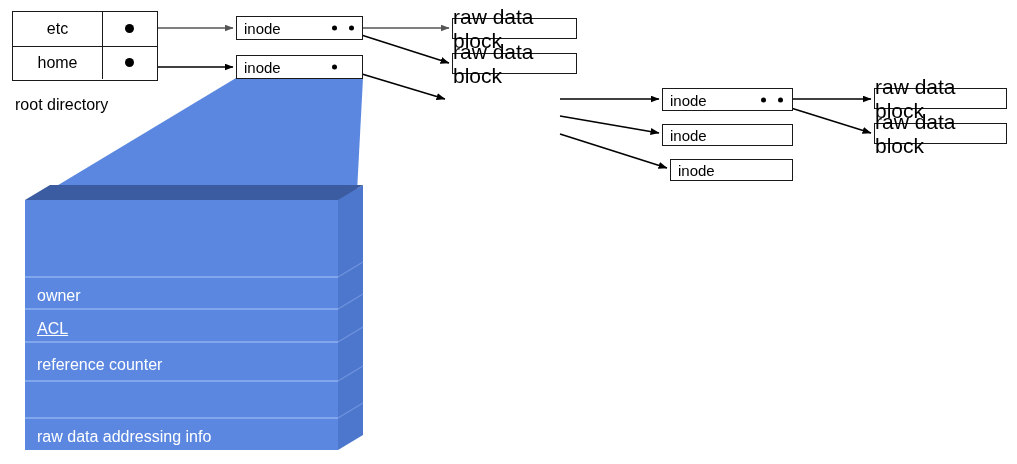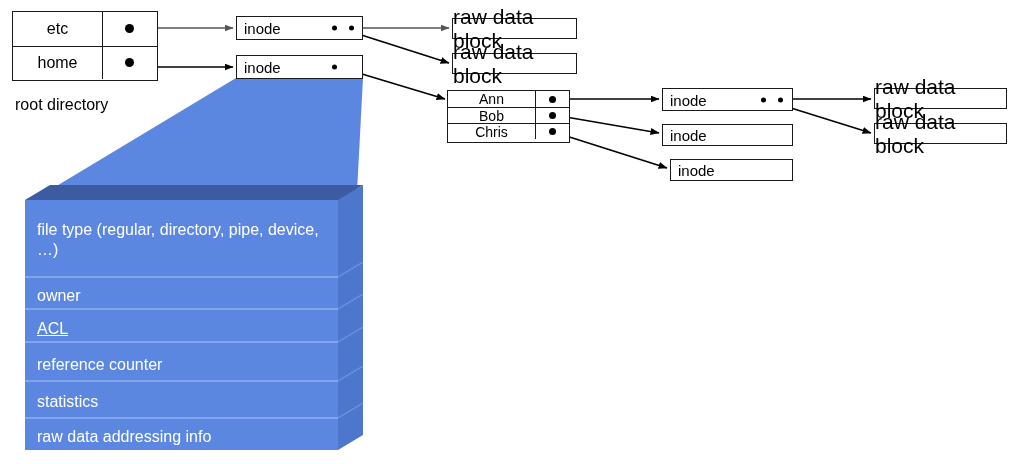--- a/index.html
+++ b/index.html
@@ -70,25 +70,23 @@
 
     <g stroke="#6f93e0" stroke-width="1.4" fill="none">
       <line x1="338" y1="277" x2="363" y2="262"></line>
       <line x1="338" y1="309" x2="363" y2="294"></line>
       <line x1="338" y1="342" x2="363" y2="327"></line>
       <line x1="338" y1="381" x2="363" y2="366"></line>
       <line x1="338" y1="418" x2="363" y2="403"></line>
     </g>
   </svg>
 
-  <div class="cofield" style="left:25px;top:215px;width:313px;">file type (regular, directory, pipe, device, …)</div>
   <div class="cofield" style="left:25px;top:281px;width:313px;">owner</div>
   <div class="cofield" style="left:25px;top:314px;width:313px;text-decoration:underline;">ACL</div>
   <div class="cofield" style="left:25px;top:350px;width:254px;">reference counter</div>
-  <div class="cofield" style="left:25px;top:387px;width:313px;">statistics</div>
   <div class="cofield" style="left:25px;top:422px;width:313px;">raw data addressing info</div>
 
   <svg id="wires" viewBox="0 0 1017 464">
     <defs>
       <marker id="ah" markerWidth="9" markerHeight="7" refX="8.5" refY="3.5" orient="auto" markerUnits="userSpaceOnUse">
         <polygon points="0,0 9,3.5 0,7" fill="#000"></polygon>
       </marker>
       <marker id="ahg" markerWidth="9" markerHeight="7" refX="8.5" refY="3.5" orient="auto" markerUnits="userSpaceOnUse">
         <polygon points="0,0 9,3.5 0,7" fill="#555"></polygon>
       </marker>
@@ -155,34 +153,14 @@
 
   <div class="inode" style="left:670px;top:159px;width:123px;height:22px;">
     <span class="nm">inode</span>
   </div>
 
   <div class="rdb" style="left:452px;top:18px;width:125px;height:21px;">raw data block</div>
   <div class="rdb" style="left:452px;top:53px;width:125px;height:21px;">raw data block</div>
   <div class="rdb" style="left:874px;top:88px;width:133px;height:21px;">raw data block</div>
   <div class="rdb" style="left:874px;top:123px;width:133px;height:21px;">raw data block</div>
 
-  <div class="homedir" style="left:447px;top:90px;width:123px;height:53px;">
-    <div class="hrow">
-      <div class="hname">Ann</div>
-      <div class="hptr">
-        <span class="dot" style="width:7px;height:7px;"></span>
-      </div>
-    </div>
-    <div class="hrow">
-      <div class="hname">Bob</div>
-      <div class="hptr">
-        <span class="dot" style="width:7px;height:7px;"></span>
-      </div>
-    </div>
-    <div class="hrow">
-      <div class="hname">Chris</div>
-      <div class="hptr">
-        <span class="dot" style="width:7px;height:7px;"></span>
-      </div>
-    </div>
-  </div>
 
 </div>
 
 </body></html>

